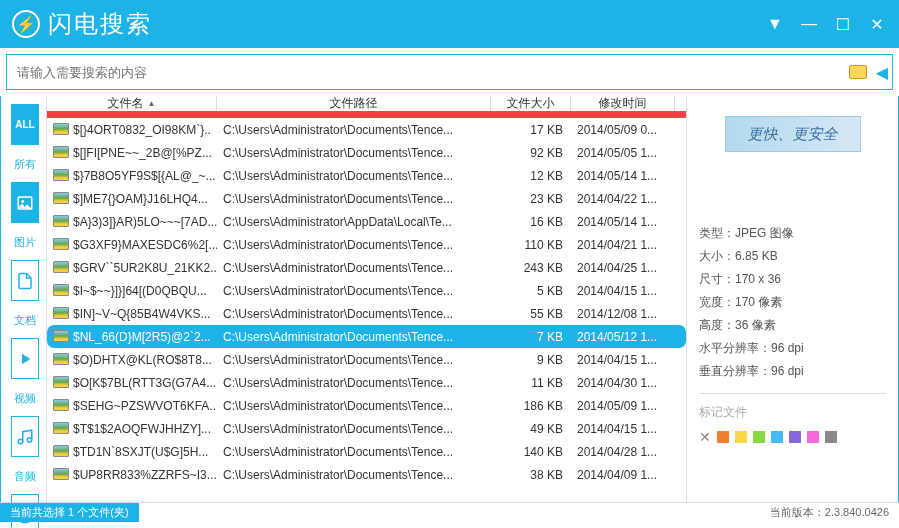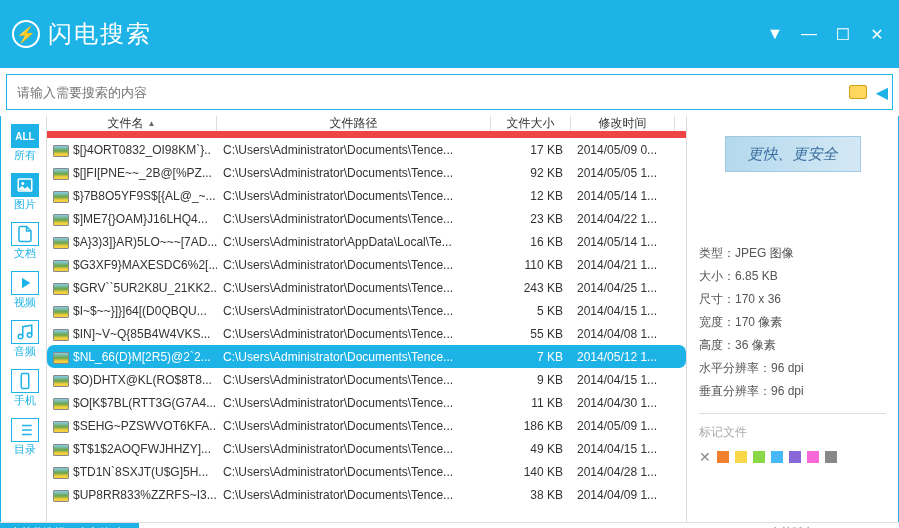--- a/index.html
+++ b/index.html
@@ -1,52 +1,52 @@
 <!DOCTYPE html>
 <html><head>
 <meta charset="utf-8">
 <style>
 * { margin: 0; padding: 0; box-sizing: border-box; font-family: "Microsoft YaHei", sans-serif; }
 body { width: 899px; height: 528px; overflow: hidden; background: #fff; }
 
-.titlebar { height: 68px; background: #1eb3e7; display: flex; align-items: center; padding: 0 12px; }
+.titlebar { height: 48px; background: #1eb3e7; display: flex; align-items: center; padding: 0 12px; }
 .logo { display: flex; align-items: center; gap: 8px; }
 .logo-icon { width: 28px; height: 28px; border: 2px solid #fff; border-radius: 50%; position: relative; }
 .logo-icon::after { content: "⚡"; position: absolute; top: 50%; left: 50%; transform: translate(-50%, -50%); color: #ffd800; font-size: 16px; }
 .app-title { color: #fff; font-size: 24px; font-weight: 300; letter-spacing: 2px; }
 .win-controls { margin-left: auto; display: flex; gap: 14px; }
 .win-btn { width: 20px; height: 20px; cursor: pointer; color: #fff; display: flex; align-items: center; justify-content: center; font-size: 16px; }
 
 .toolbar { height: 36px; border: 1px solid #1eb3e7; margin: 6px; display: flex; align-items: center; }
 .search-input { flex: 1; height: 100%; border: none; outline: none; padding: 0 10px; font-size: 13px; color: #4c1d95; background: transparent; }
 .folder-btn { width: 28px; height: 100%; display: flex; align-items: center; justify-content: center; cursor: pointer; }
 .folder-icon { width: 18px; height: 14px; background: #ffd75e; border: 1px solid #d4a017; border-radius: 2px; position: relative; }
 .collapse-btn { width: 20px; height: 100%; display: flex; align-items: center; justify-content: center; cursor: pointer; color: #1eb3e7; font-size: 16px; }
 
 .main { display: flex; height: 406px; }
 
 .sidebar { width: 46px; border-left: 1px solid #1eb3e7; display: flex; flex-direction: column; padding-top: 4px; padding-left: 6px; }
 .side-item { width: 36px; display: flex; flex-direction: column; align-items: center; padding: 4px 0 6px; cursor: pointer; }
 .side-item.active .side-icon { background: #1eb3e7; color: #fff; }
-.side-icon { width: 28px; height: 24px; border: 1px solid #1eb3e7; display: flex; align-items: center; justify-content: center; font-size: 10px; font-weight: bold; color: #1eb3e7; }
+.side-icon { width: 28px; height: 41px; border: 1px solid #1eb3e7; display: flex; align-items: center; justify-content: center; font-size: 10px; font-weight: bold; color: #1eb3e7; }
 .side-icon svg { width: 18px; height: 18px; }
-.side-label { font-size: 11px; color: #1eb3e7; margin-top: 0; }
+.side-label { font-size: 11px; color: #1eb3e7; margin-top: 12px; }
 
 .filelist { flex: 1; display: flex; flex-direction: column; border-left: 1px solid #ddd; }
 .fl-header { display: flex; height: 22px; border-bottom: 7px solid #ef4444; font-size: 12px; color: #333; }
 .fl-header > div { border-right: 1px solid #ddd; display: flex; align-items: center; justify-content: center; position: relative; }
 .fl-header .sort { font-size: 8px; margin-left: 4px; color: #666; }
 .col-name { width: 170px; }
 .col-path { width: 274px; }
 .col-size { width: 80px; }
 .col-date { width: 104px; }
 .fl-body { flex: 1; overflow-y: scroll; }
 .fl-row { display: flex; height: 23px; font-size: 12px; color: #333; align-items: center; cursor: pointer; }
 .fl-row.selected { background: #1eb3e7; color: #fff; border-radius: 7px; }
-.fl-row .col-name { display: flex; align-items: flex-end; padding-left: 6px; white-space: nowrap; overflow: hidden; }
+.fl-row .col-name { display: flex; align-items: flex-start; padding-left: 6px; white-space: nowrap; overflow: hidden; }
 .file-icon { width: 16px; height: 12px; margin-right: 4px; flex-shrink: 0; background: linear-gradient(to bottom, #87ceeb 0%, #6ba449 50%, #f4d03f 80%); border: 1px solid #888; border-radius: 1px; }
 .fl-row .col-path { padding-left: 6px; white-space: nowrap; overflow: hidden; text-overflow: ellipsis; }
 .fl-row .col-size { text-align: right; padding-right: 8px; }
 .fl-row .col-date { padding-left: 6px; white-space: nowrap; overflow: hidden; }
 .fl-body::-webkit-scrollbar { width: 16px; }
 .fl-body::-webkit-scrollbar-track { background: #f0f0f0; }
 .fl-body::-webkit-scrollbar-thumb { background: #c8c8c8; }
 
 .preview { width: 213px; border-left: 1px solid #ddd; border-right: 1px solid #1eb3e7; padding: 12px; display: flex; flex-direction: column; font-size: 12px; color: #555; }
 .preview-img { width: 136px; height: 36px; margin: 8px auto 70px; background: linear-gradient(to right, #b3d9ed 0%, #d4e8f5 100%); display: flex; align-items: center; justify-content: center; color: #3b6fa0; font-style: italic; font-size: 15px; font-family: serif; border: 1px solid #a0c8e0; }
@@ -241,21 +241,21 @@
           <div class="col-size">5 KB</div>
           <div class="col-date">2014/04/15 1...</div>
         </div>
         <div class="fl-row">
           <div class="col-name">
             <div class="file-icon"></div>
             <span>$IN]~V~Q{85B4W4VKS...</span>
           </div>
           <div class="col-path">C:\Users\Administrator\Documents\Tence...</div>
           <div class="col-size">55 KB</div>
-          <div class="col-date">2014/04/08 1...</div>
+          <div class="col-date">2014/12/08 1...</div>
         </div>
         <div class="fl-row selected">
           <div class="col-name">
             <div class="file-icon"></div>
             <span>$NL_66(D}M[2R5)@2`2...</span>
           </div>
           <div class="col-path">C:\Users\Administrator\Documents\Tence...</div>
           <div class="col-size">7 KB</div>
           <div class="col-date">2014/05/12 1...</div>
         </div>

